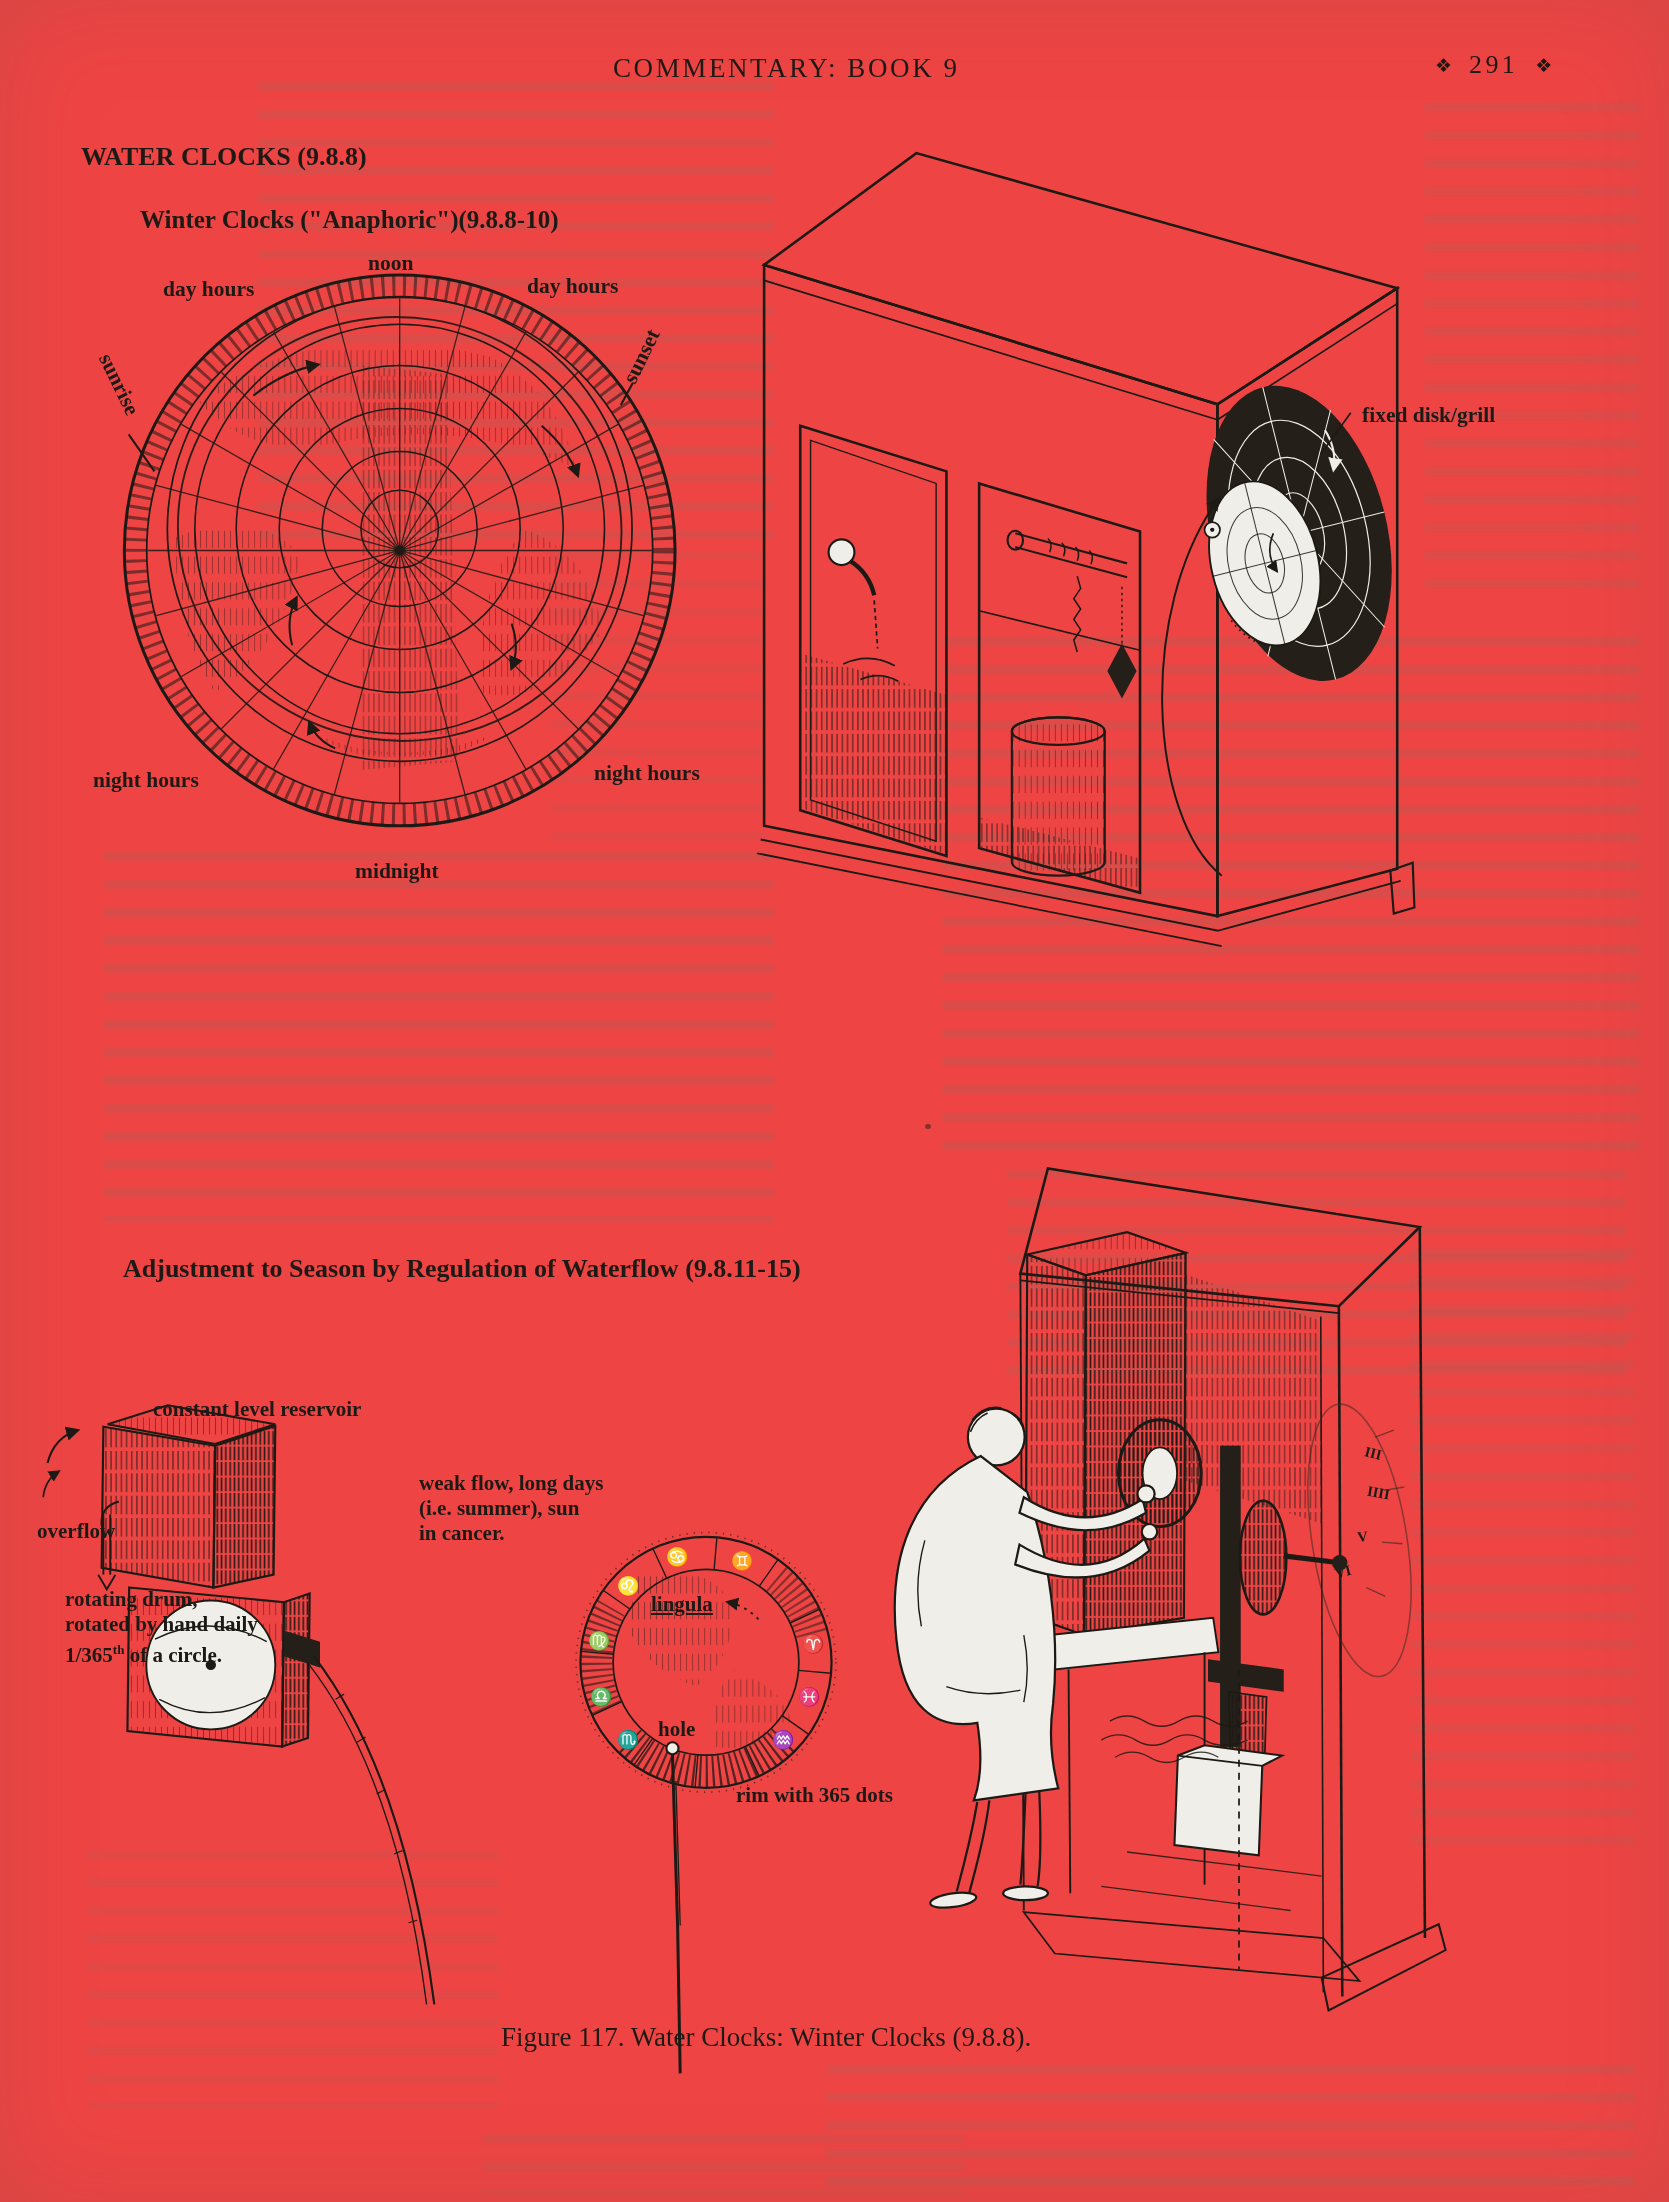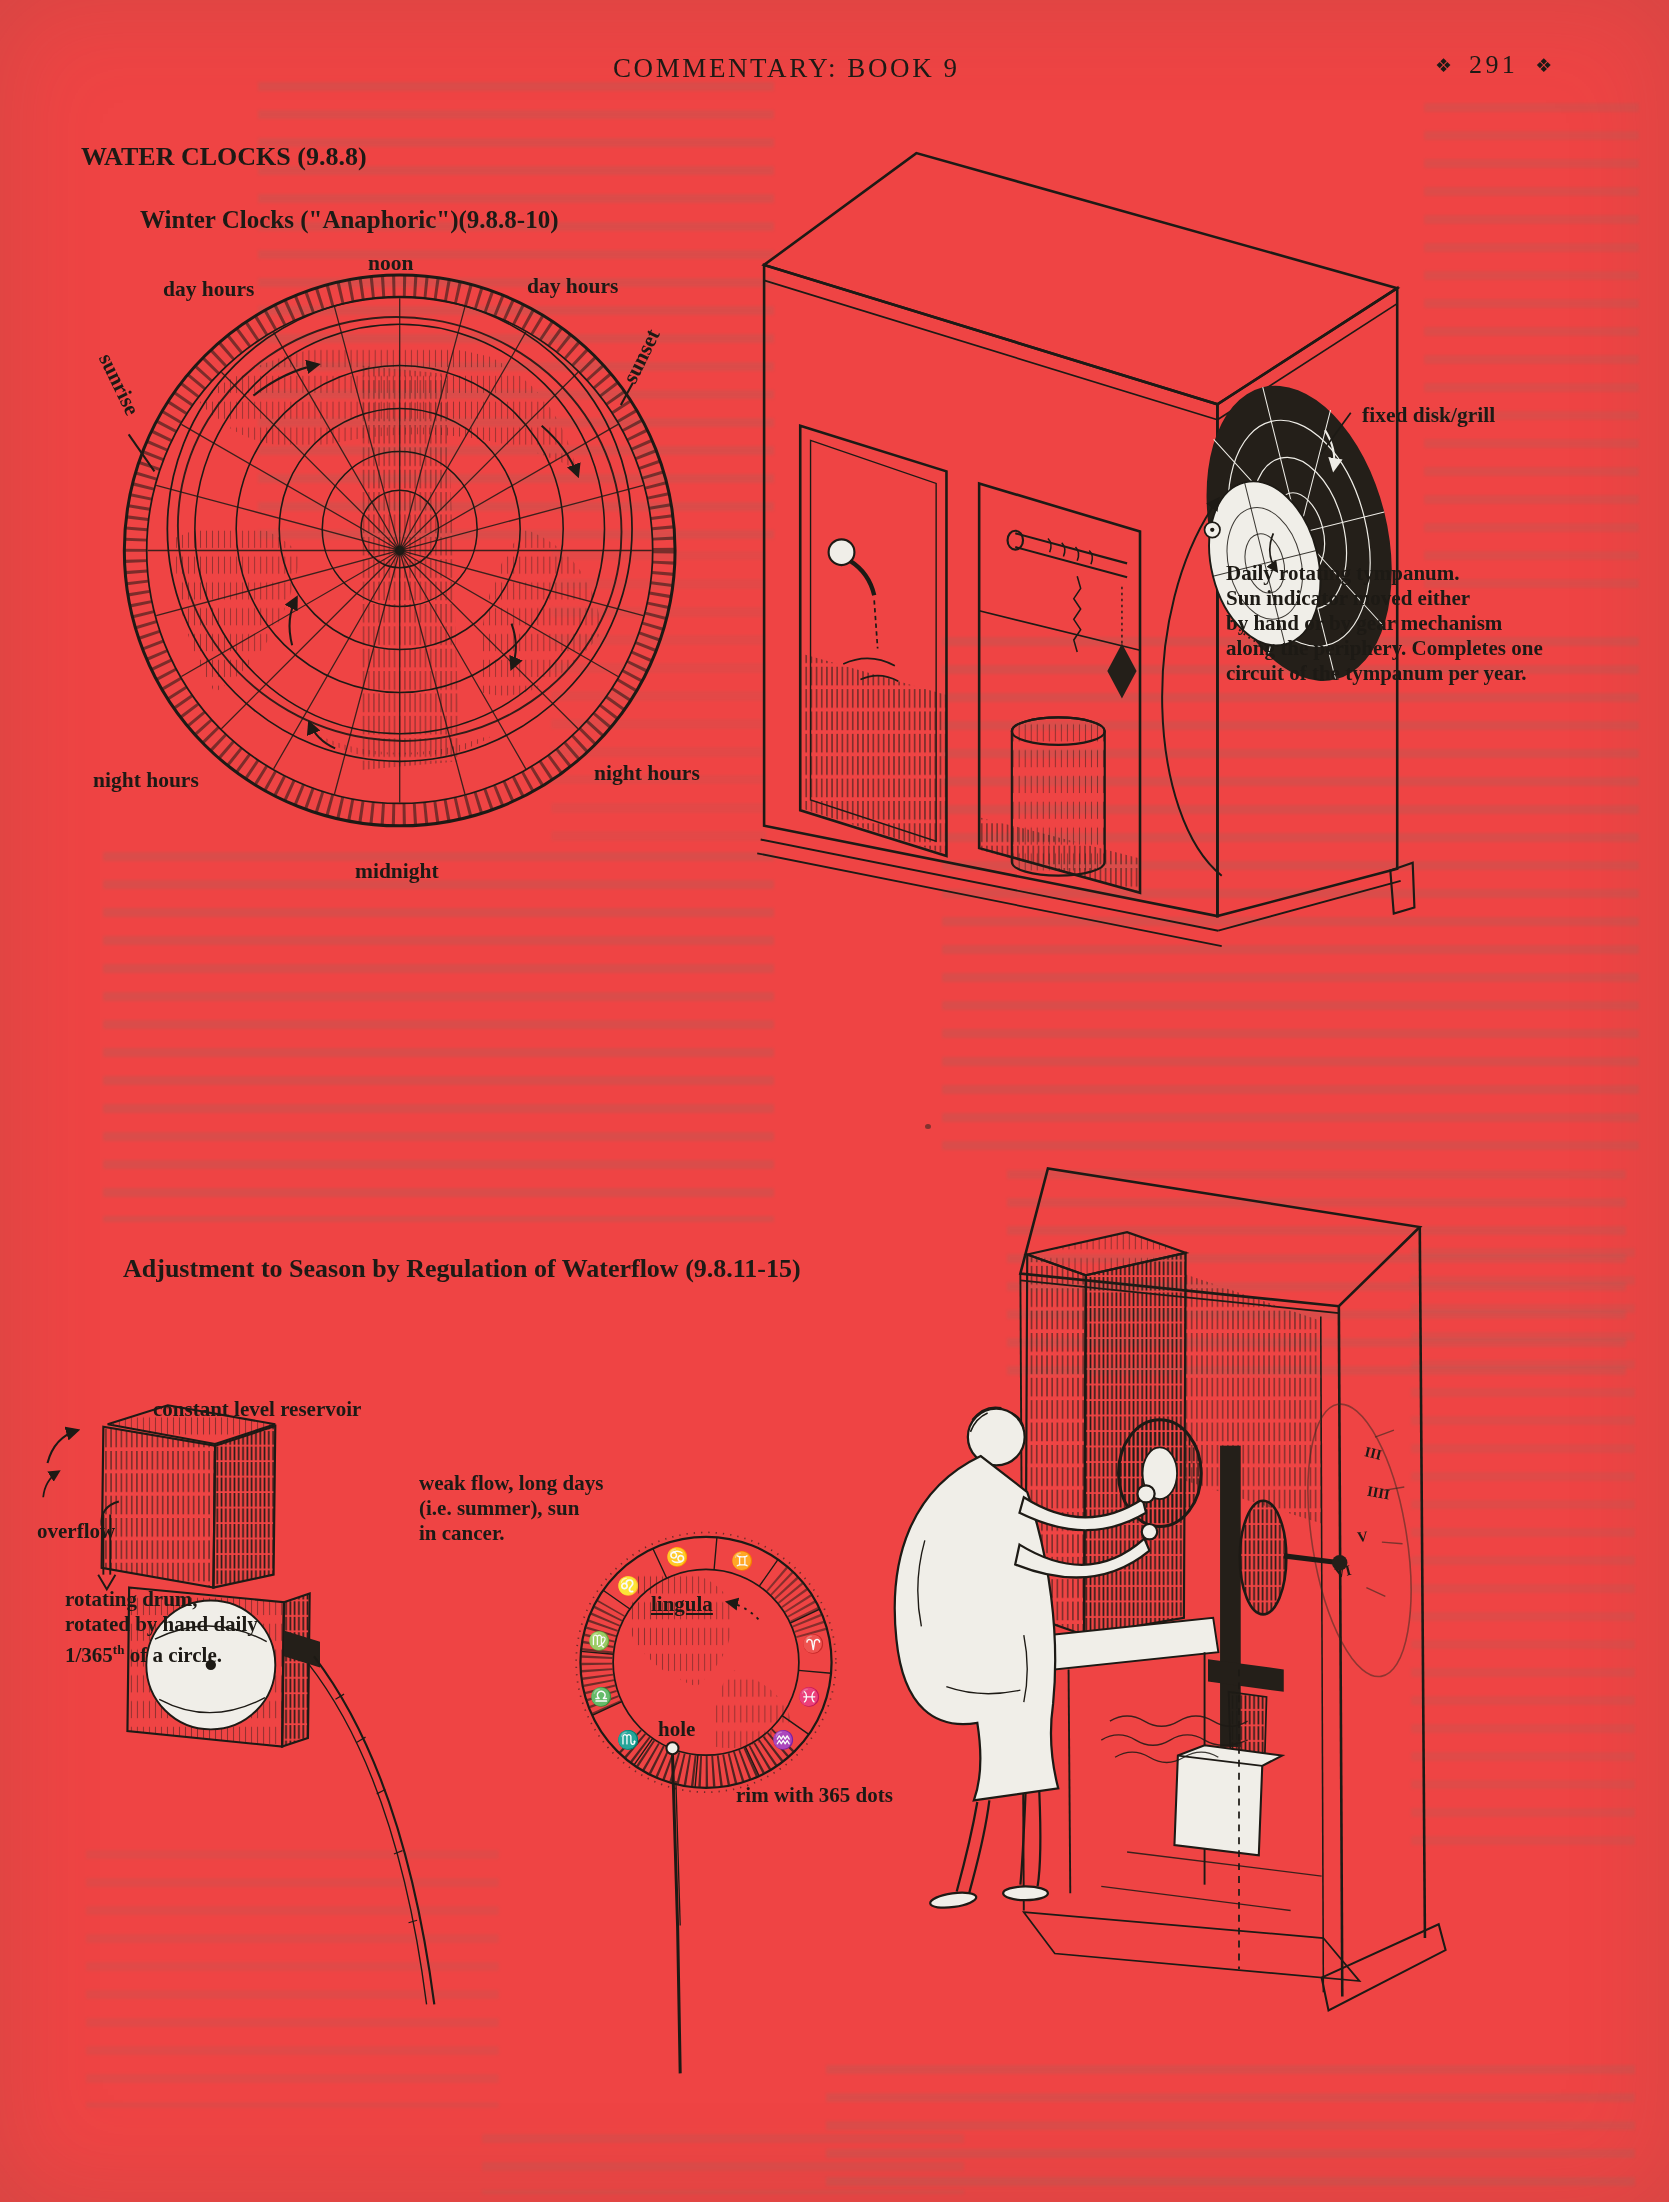--- a/index.html
+++ b/index.html
@@ -164,27 +164,20 @@
       <path d="M536,560 a62,97 0 0 0 54,42" fill="none" stroke="#1d1a15" stroke-width="2" stroke-dasharray="2 5"></path>
     </g>
     <path d="M600,470 q-10,24 4,44" stroke="#1d1a15" stroke-width="2" fill="none" marker-end="url(#arr)"></path>
     <circle cx="529" cy="466" r="9" fill="#f0eee8" stroke="#1d1a15" stroke-width="2"></circle>
     <circle cx="529" cy="466" r="2.5" fill="#1d1a15"></circle>
     <path d="M540,868 C455,800 442,560 536,430" stroke="#1d1a15" stroke-width="2.3" fill="none" marker-end="url(#arr)"></path>
     <line x1="690" y1="330" x2="655" y2="378" stroke="#1d1a15" stroke-width="2"></line>
   </svg>
 
   <div class="lbl" style="left:1362px;top:403px;">fixed disk/grill</div>
-  <div class="blk" style="position:absolute;left:1226px;top:561px;">
-    <div class="ln">Daily rotating tympanum.</div>
-    <div class="ln">Sun indicator moved either</div>
-    <div class="ln">by hand or by gear mechanism</div>
-    <div class="ln">along the periphery. Completes one</div>
-    <div class="ln">circuit of the tympanum per year.</div>
-  </div>
 
   <div class="lbl" style="left:123px;top:1254px;font-size:26px;">Adjustment to Season by Regulation of Waterflow (9.8.11-15)</div>
   <div class="lbl" style="left:153px;top:1397px;font-size:21px;">constant level reservoir</div>
 
   <svg style="left:26px;top:1338px;" width="447" height="714" viewBox="0 0 520 830">
     <g stroke="#1d1a15" stroke-width="2.5" fill="none">
       <polygon points="95,100 165,78 290,100 220,123" fill="url(#vh1)"></polygon>
       <polygon points="90,103 220,125 218,290 88,267" fill="url(#vh2)"></polygon>
       <polygon points="220,125 290,102 288,275 218,290" fill="url(#vh3)"></polygon>
       <polygon points="120,290 300,307 298,475 118,457" fill="url(#vh1)"></polygon>
@@ -316,15 +309,16 @@
       <path d="M205,455 C265,492 312,482 350,448 L356,462 C315,496 265,504 200,478 Z"></path>
       <circle cx="352" cy="396" r="10"></circle>
       <circle cx="356" cy="440" r="9"></circle>
       <path d="M170,752 C164,800 152,838 146,862 M156,754 C148,800 138,836 132,858" fill="none"></path>
       <path d="M228,742 C230,790 230,828 226,852 M212,744 C210,792 208,830 206,850" fill="none"></path>
       <ellipse cx="128" cy="868" rx="27" ry="8" transform="rotate(-8 128 868)"></ellipse>
       <ellipse cx="212" cy="860" rx="26" ry="8"></ellipse>
     </g>
   </svg>
 
+  <div class="caption" style="left:501px;top:2022px;">Figure 117. Water Clocks: Winter Clocks (9.8.8).</div>
 
 </div>
 
 
 </body></html>

